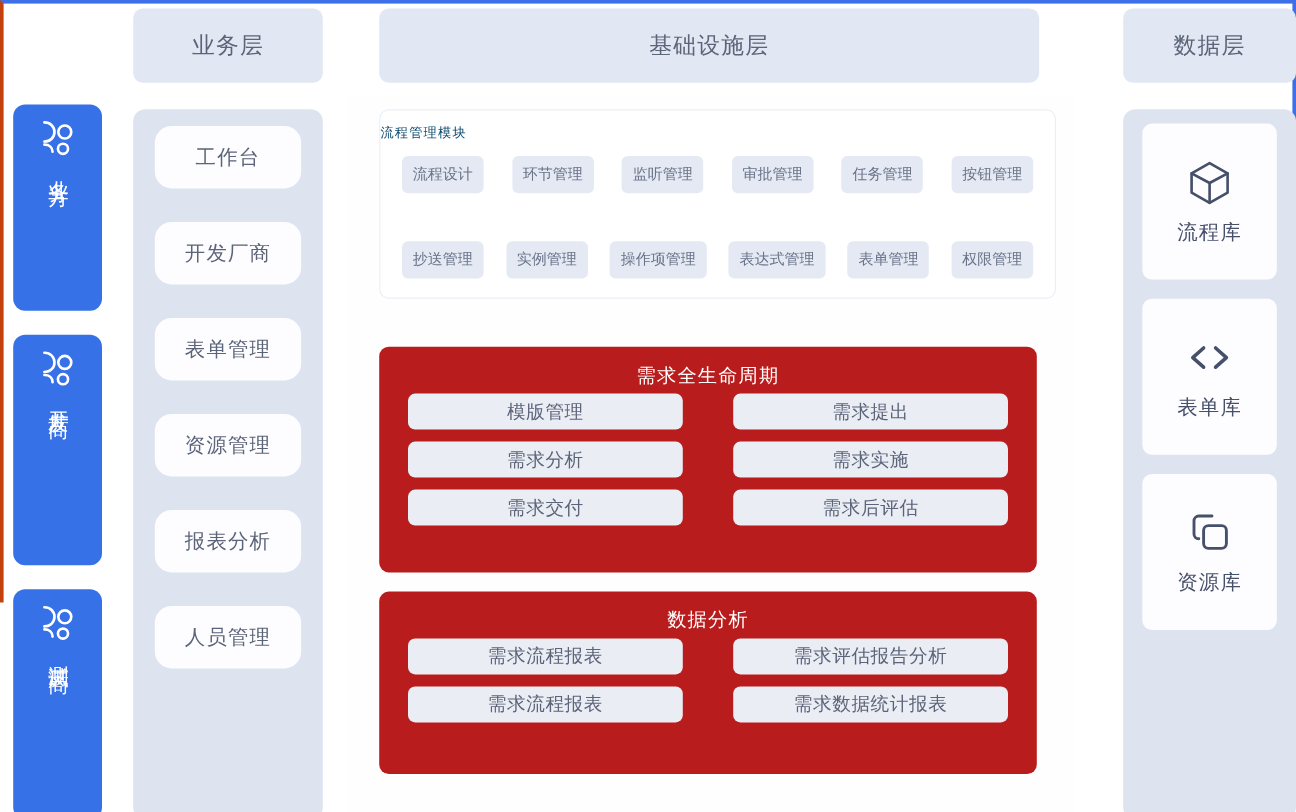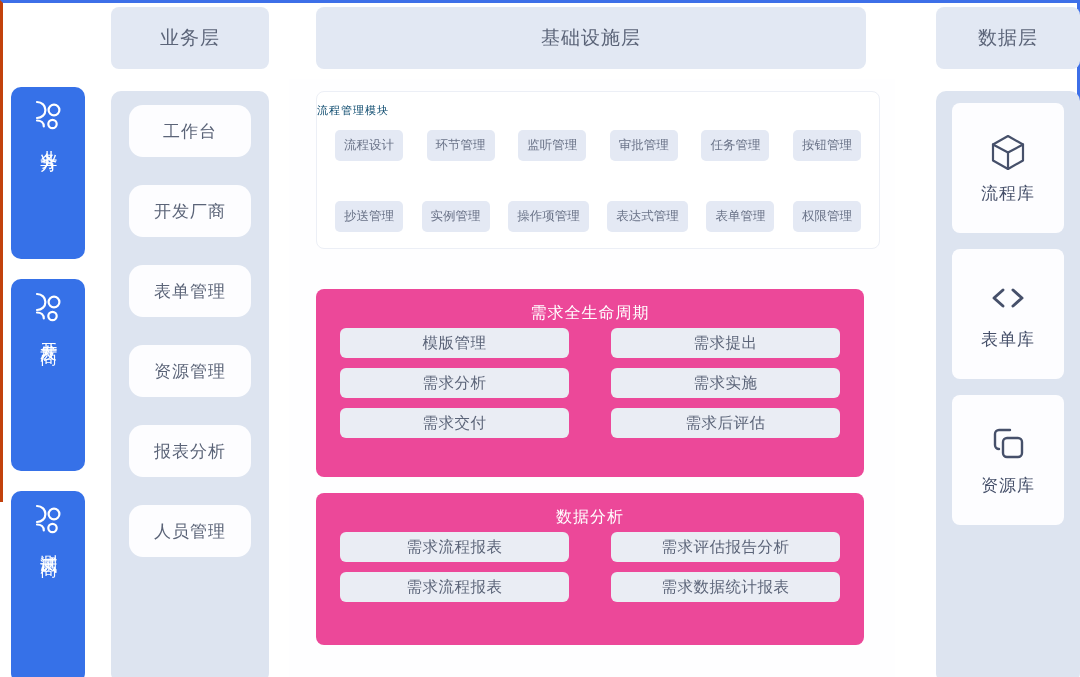--- a/index.html
+++ b/index.html
@@ -100,21 +100,21 @@
   #tag-row-1 { margin-top: 40px; }
   .tag {
     background: #e4e9f4; border-radius: 5px;
     color: #6a7388; font-size: 12.5px;
     padding: 7px 9px; white-space: nowrap;
   }
 
   
   .blue-card {
     position: absolute;
-    background: #ec4899; border-radius: 8px;
+    background: #b91c1c; border-radius: 8px;
   }
   #group-lifecycle { left: 27px; top: 210px; width: 548px; height: 188px; }
   #group-analysis  { left: 27px; top: 414px; width: 548px; height: 152px; }
   .blue-title {
     text-align: center; color: #ffffff;
     font-size: 16px; letter-spacing: 1px;
     padding-top: 14px; padding-bottom: 4px;
   }
   .blue-grid {
     display: grid; grid-template-columns: 1fr 1fr;

